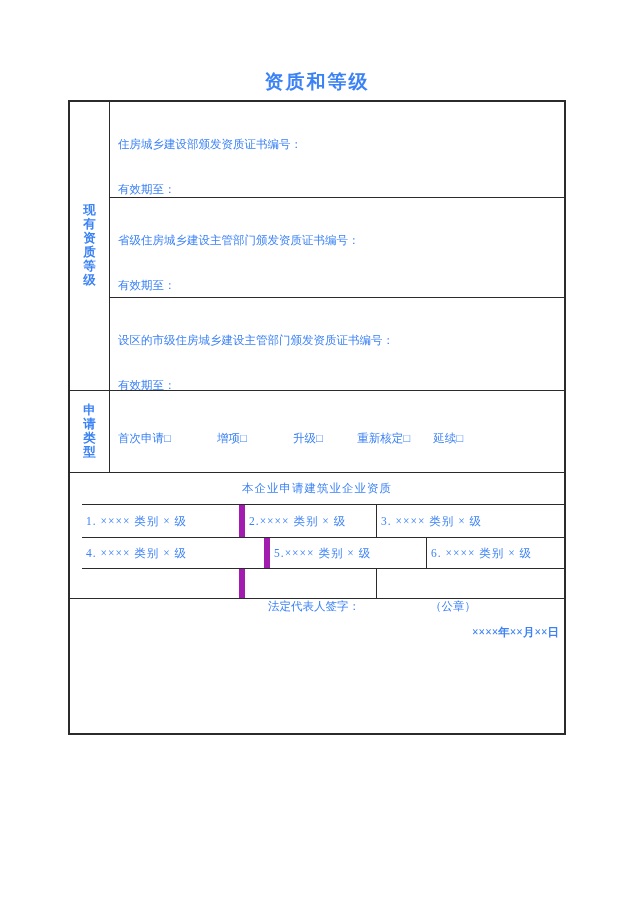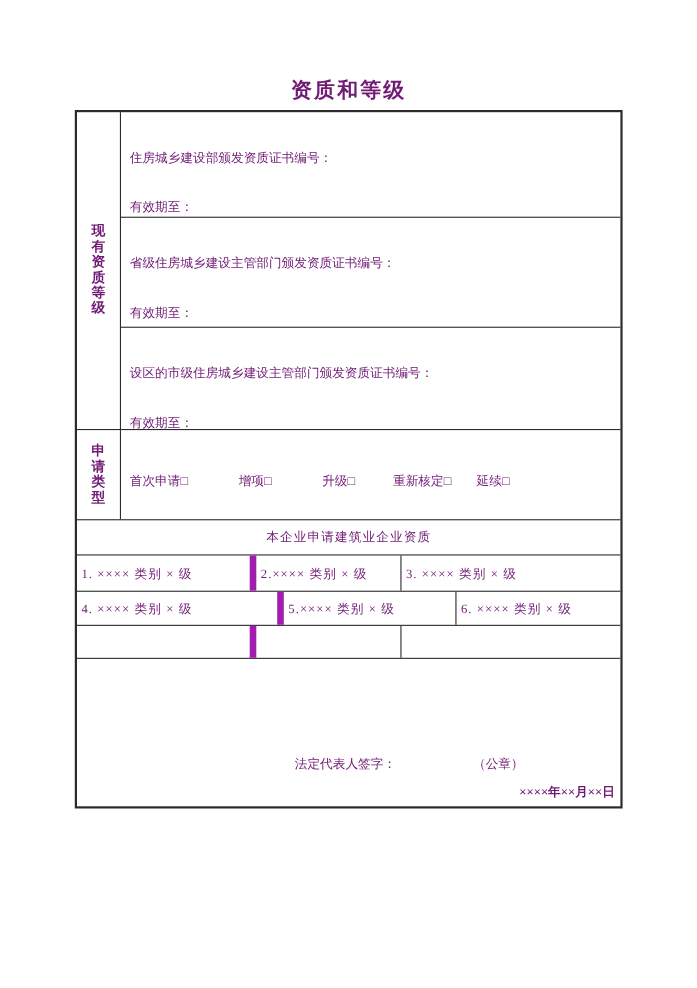--- a/index.html
+++ b/index.html
@@ -1,19 +1,19 @@
 <!DOCTYPE html>
 <html><head>
 <meta charset="utf-8">
 <style>
   * { margin:0; padding:0; box-sizing:border-box; }
   html,body { background:#ffffff; }
   .page {
     position:relative; width:634px; height:898px; background:#ffffff;
-    font-family:"Liberation Serif","DejaVu Serif",serif; color:#701a75;
+    font-family:"Liberation Serif","DejaVu Serif",serif; color:#3b82f6;
     overflow:hidden;
   }
   .doc-title {
     position:absolute; top:69px; left:0; width:634px;
     text-align:center; font-size:19px; font-weight:bold; letter-spacing:2px;
   }
   .form-table {
     position:absolute; left:68px; top:100px; width:498px; height:635px;
     border:2px solid #2b2b2b; background:#fff;
   }
@@ -37,33 +37,33 @@
   .qcell.h93 { height:93px; }
   .atype-row { height:82px; }
   .atype-cell {
     flex:1; min-width:0; padding:5px 6px 0 8px;
     font-size:11.5px; line-height:17px; white-space:pre-wrap; overflow:hidden;
   }
   .center-row {
     height:32px; display:flex; align-items:center; justify-content:center;
     font-size:11.5px; letter-spacing:1px;
   }
-  .grid-row { display:flex; }
+  .grid-row { display:flex;margin-left:12px; }
   .grid-row.h33 { height:33px; }
   .grid-row.h31 { height:31px;gap:25px; }
   .grid-row.h30 { height:30px; }
   .gcell {
     display:flex; align-items:center; padding:0 3px 0 4px;
     font-size:11.5px; letter-spacing:1px; overflow:hidden;
   }
   .gcell.c1 { width:157px; flex:0 0 157px; }
   .gcell.c2 { width:137px; flex:0 0 137px; border-left:6px solid #a21caf; }
   .gcell.c3 { flex:1; border-left:1px solid #2b2b2b; }
   .bottom-cell { height:135px; font-size:11.5px; overflow:hidden; }
-  .sig-row { margin-top:88px; padding-left:198px; display:flex; }
+  .sig-row { padding-left:198px; display:flex; }
   .seal { margin-left:70px; }
   .date-row { margin-top:11px; text-align:right; padding-right:5px;font-weight:bold; }
   .page-number {
     position:absolute; top:840px; left:0; width:634px; text-align:center;
     font-size:9px; font-weight:bold; font-family:"Liberation Serif","DejaVu Serif",serif;
   }
 </style>
 </head>
 <body>
 

